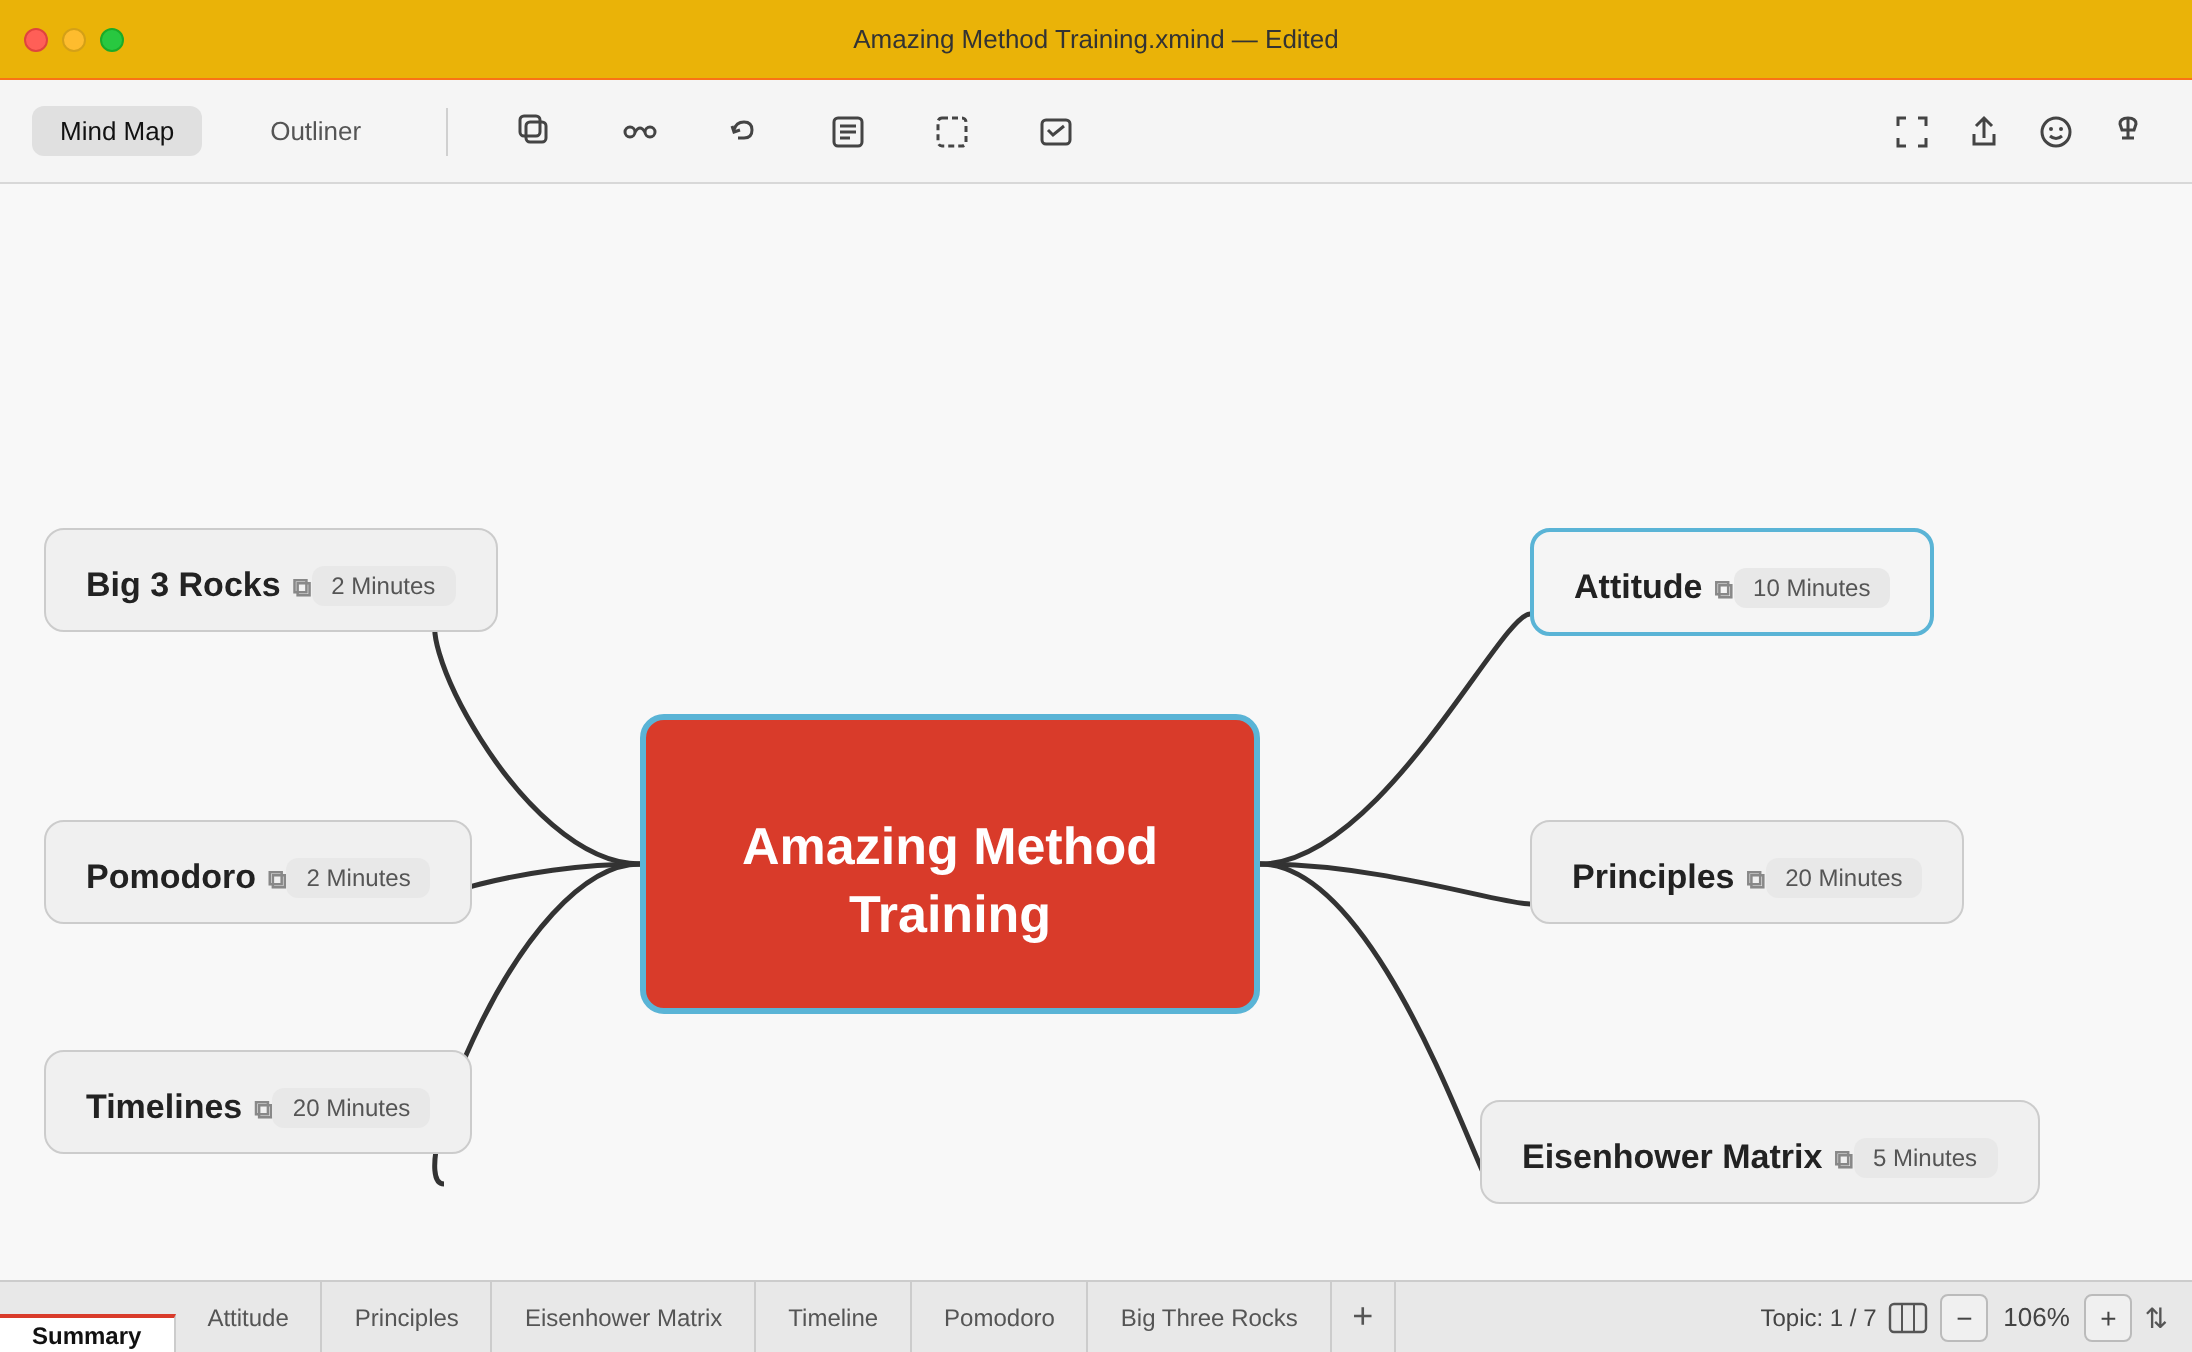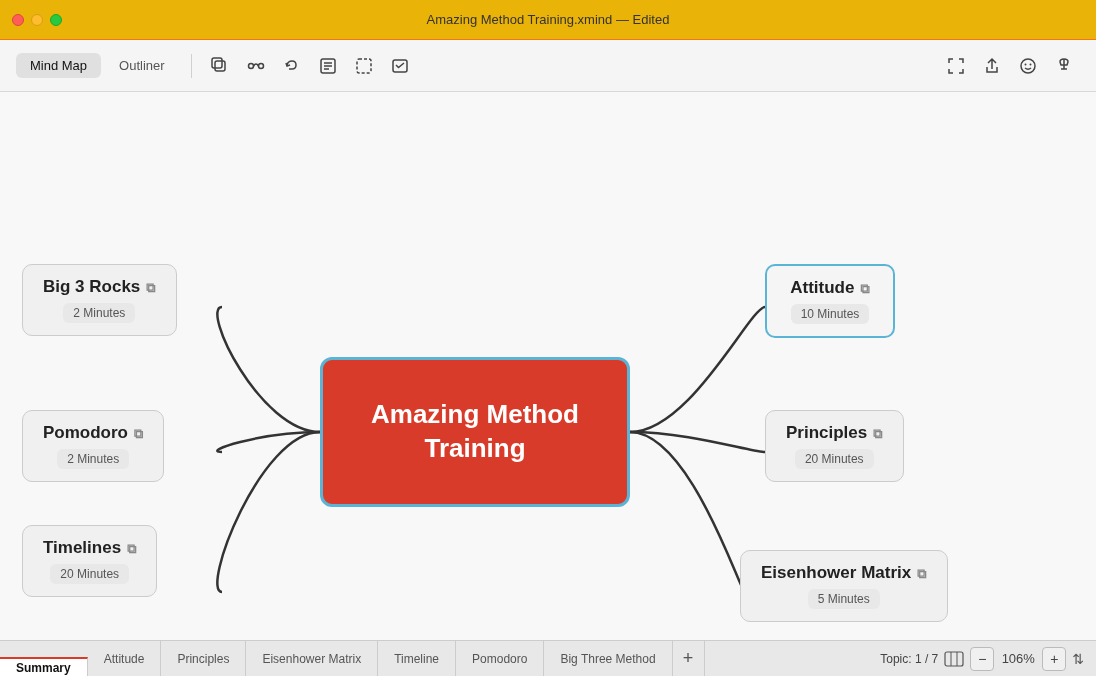--- a/index.html
+++ b/index.html
@@ -46,21 +46,21 @@
     }
 
     
     .toolbar {
       height: 52px;
       background: #f5f5f5;
       border-bottom: 1px solid #d8d8d8;
       display: flex;
       align-items: center;
       padding: 0 16px;
-      gap: 4px;
+      gap: 20px;
       flex-shrink: 0;
     }
     .tab-btn {
       padding: 5px 14px;
       border-radius: 6px;
       font-size: 13px;
       cursor: pointer;
       border: none;
       background: transparent;
       color: #555;
@@ -111,37 +111,37 @@
       width: 100%;
       height: 100%;
       pointer-events: none;
     }
 
     
     .node {
       position: absolute;
       border-radius: 10px;
       display: flex;
-      flex-direction: column;
-      align-items: center;
+      flex-direction: row;
+      align-items: flex-end;
       justify-content: center;
     }
 
     .center-node {
       width: 310px;
       height: 150px;
       background: #d93b2a;
       color: white;
       font-size: 26px;
       font-weight: 700;
       text-align: center;
       border-radius: 12px;
       left: 320px;
       top: 265px;
-      padding: 7px;
+      padding: 29px;
       line-height: 1.3;
       border: 3px solid #5ab4d6;
     }
 
     .branch-node {
       background: #f0f0f0;
       border: 1.5px solid #ccc;
       border-radius: 10px;
       padding: 12px 20px;
       min-width: 130px;
@@ -427,21 +427,21 @@
 
 </div>
 
 <div class="bottom-tabs">
   <div class="bottom-tab active">Summary</div>
   <div class="bottom-tab">Attitude</div>
   <div class="bottom-tab">Principles</div>
   <div class="bottom-tab">Eisenhower Matrix</div>
   <div class="bottom-tab">Timeline</div>
   <div class="bottom-tab">Pomodoro</div>
-  <div class="bottom-tab">Big Three Method</div>
+  <div class="bottom-tab">Big Three Rocks</div>
   <div class="bottom-add-btn">+</div>
   <div class="bottom-right">
     <span class="topic-info">Topic: 1 / 7</span>
     <svg width="20" height="16" viewBox="0 0 20 16" fill="none">
       <rect x="1" y="1" width="18" height="14" rx="2" stroke="#555" stroke-width="1.2" fill="none"></rect>
       <path d="M7 1v14M13 1v14" stroke="#555" stroke-width="1"></path>
     </svg>
     <div class="zoom-btn">−</div>
     <span class="zoom-value">106%</span>
     <div class="zoom-btn">+</div>

